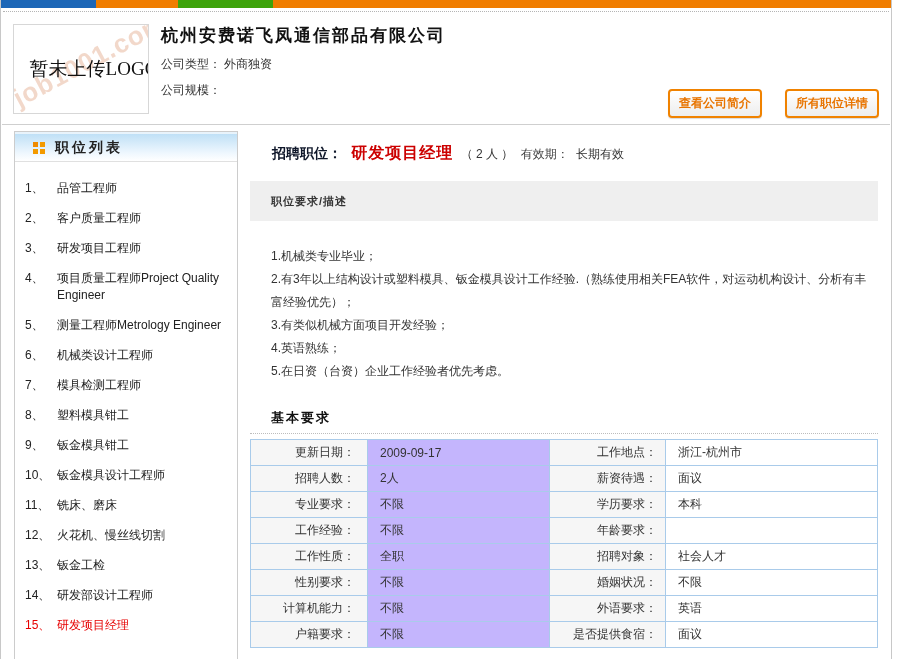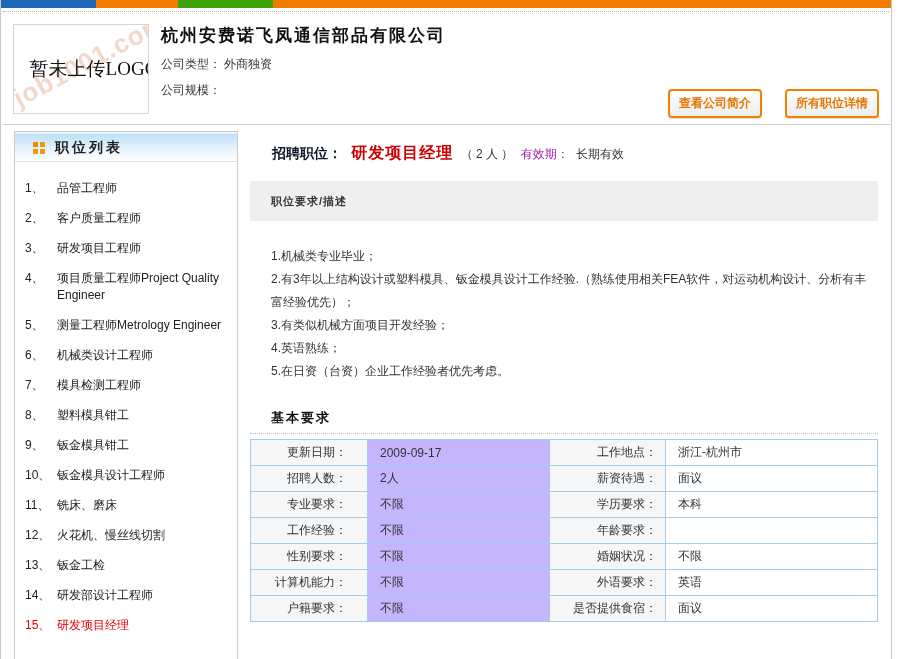--- a/index.html
+++ b/index.html
@@ -41,30 +41,30 @@
   .job-item .num { width:32px; flex:0 0 32px; color:#222; }
   .job-item .jlabel { flex:1; color:#222; line-height:17px; }
   .job-item.active .jlabel, .job-item.active .num { color:#e60000; }
 
   
   .main { flex:1; position:relative; }
   .job-header { padding:12px 0 0 22px; }
   .job-header .cap { color:#0f172a; font-weight:bold; font-size:14px; }
   .job-header .jtitle { color:#cc0000; font-weight:bold; font-size:16px; margin-left:6px; letter-spacing:1px; }
   .job-header .count { color:#333; font-size:12px; margin-left:4px; }
-  .job-header .validity-label { color:#a21caf; font-size:12px; margin-left:4px; }
+  .job-header .validity-label { color:#404040; font-size:12px; margin-left:4px; }
   .job-header .validity-value { color:#333; font-size:12px; margin-left:4px; }
   .section-bar { margin-top:17px; background:#efefef; height:40px; display:flex; align-items:center; padding-left:21px; font-size:11px; font-weight:bold; color:#333; letter-spacing:1px;text-align:right; }
   .req-block { padding:24px 10px 0 21px; color:#333; line-height:23px; font-size:12px; }
   .basic-title { margin:26px 0 0 21px; font-size:13px; font-weight:bold; color:#111; letter-spacing:2px; }
   .dotted-under { border-bottom:1px dotted #bdbdbd; margin-top:6px; }
 
   table.req-table { width:100%; border-collapse:collapse; margin-top:5px; }
   table.req-table td { border:1px solid #a9cbea; height:26px; font-size:12px; color:#333; }
-  td.lcell { background:#f6f6f6; text-align:right; padding-right:20px; width:117px; }
+  td.lcell { background:#f6f6f6; text-align:right; padding-right:12px; width:117px; }
   td.vcell1 { background:#c4b5fd; text-align:left; padding-left:12px; width:182px; }
   td.lcell2 { background:#f6f6f6; text-align:right; padding-right:8px; width:116px; }
   td.vcell2 { background:#fff; text-align:left; padding-left:12px; }
 </style>
 </head>
 <body>
 
 <div class="page">
 
   <div class="topbar">
@@ -219,20 +219,26 @@
             <td class="lcell2">学历要求：</td>
             <td class="vcell2">本科</td>
           </tr>
             <tr>
             <td class="lcell">工作经验：</td>
             <td class="vcell1">不限</td>
             <td class="lcell2">年龄要求：</td>
             <td class="vcell2"></td>
           </tr>
             <tr>
+            <td class="lcell">工作性质：</td>
+            <td class="vcell1">全职</td>
+            <td class="lcell2">招聘对象：</td>
+            <td class="vcell2">社会人才</td>
+          </tr>
+            <tr>
             <td class="lcell">性别要求：</td>
             <td class="vcell1">不限</td>
             <td class="lcell2">婚姻状况：</td>
             <td class="vcell2">不限</td>
           </tr>
             <tr>
             <td class="lcell">计算机能力：</td>
             <td class="vcell1">不限</td>
             <td class="lcell2">外语要求：</td>
             <td class="vcell2">英语</td>

